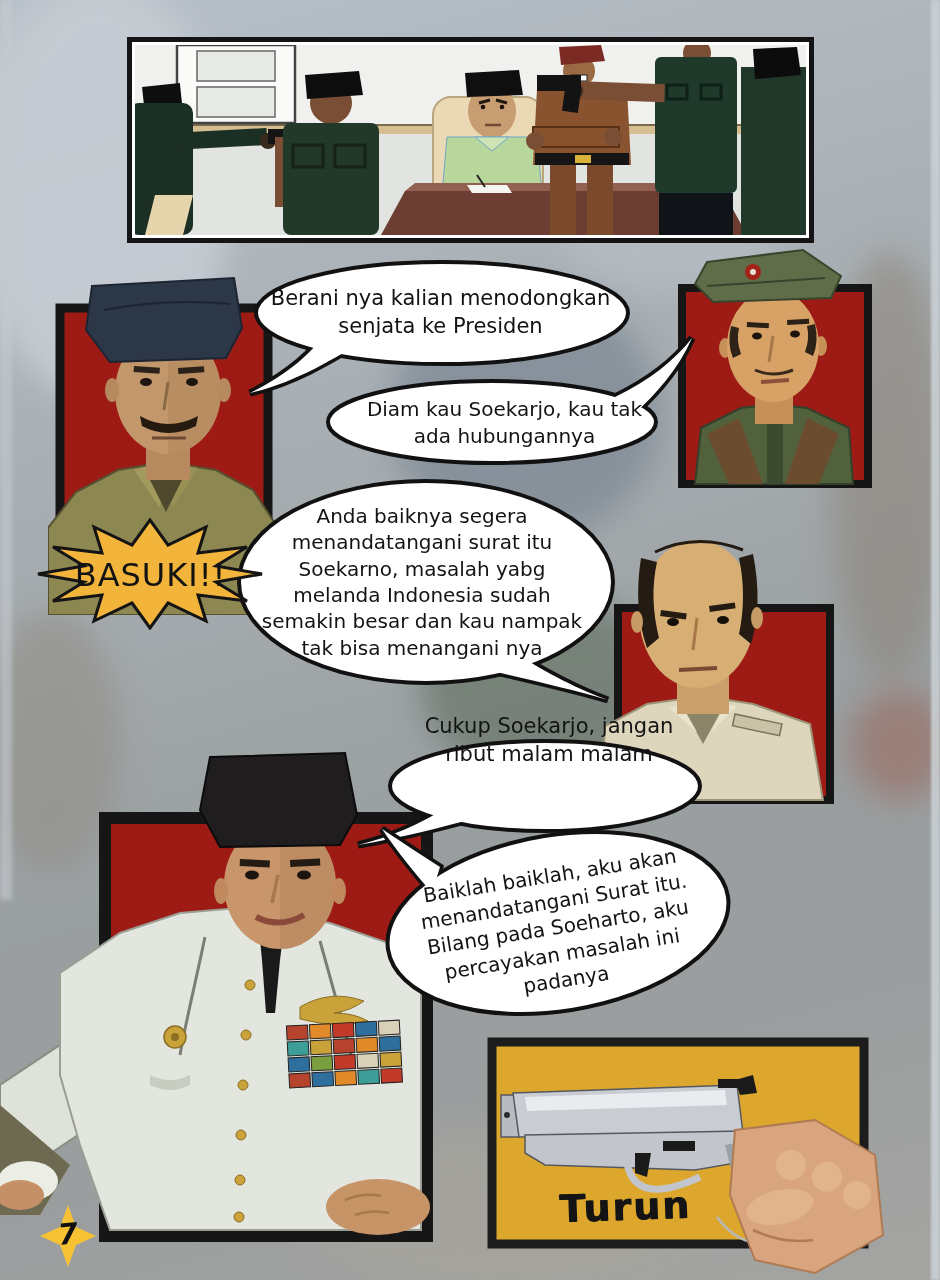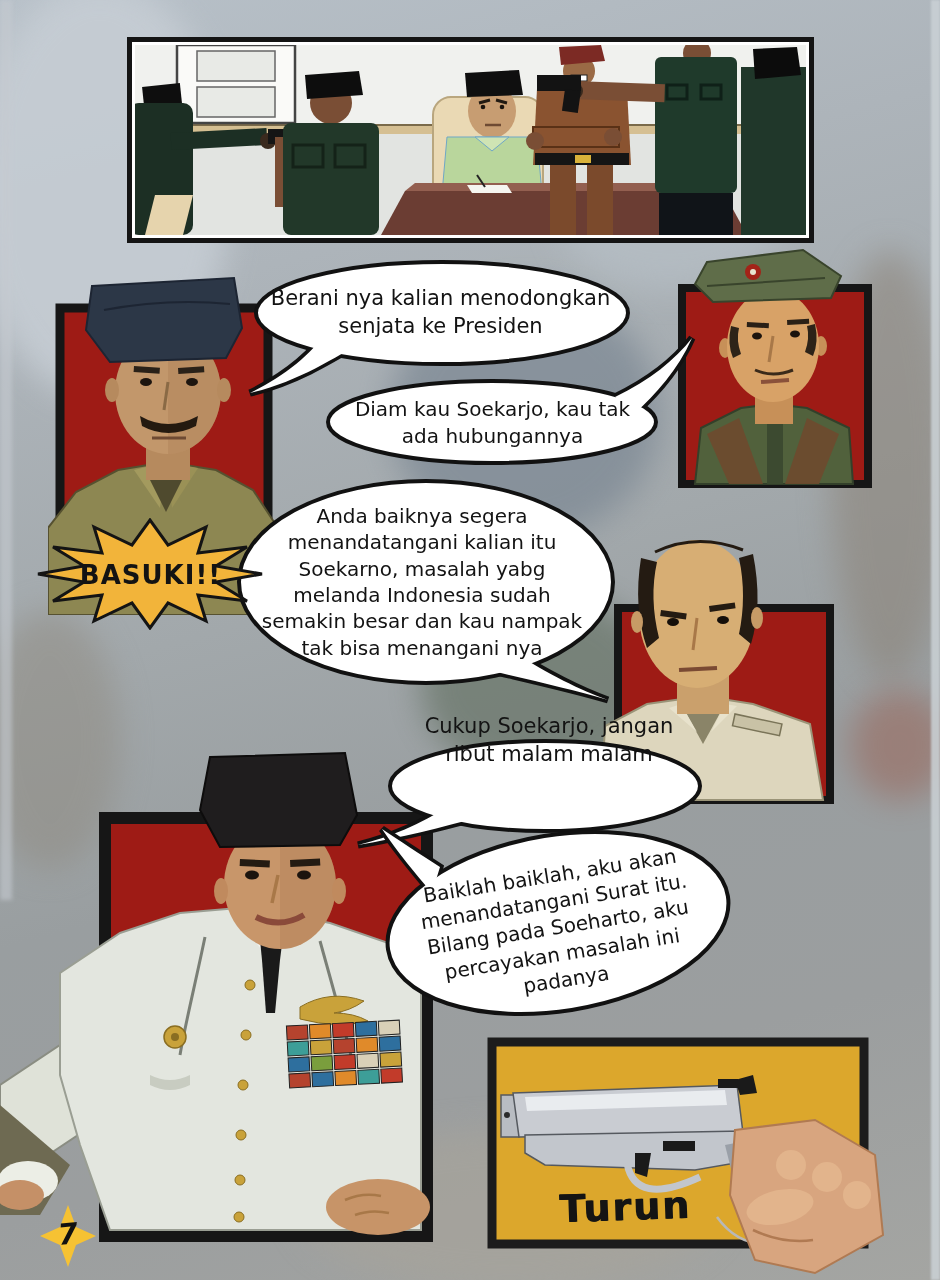--- a/index.html
+++ b/index.html
@@ -4,21 +4,21 @@
 <style>
   html,body{margin:0;padding:0;background:#777;}
   .page{position:relative;width:940px;height:1280px;overflow:hidden;
         background:linear-gradient(165deg,#b7c0c8 0%,#adb4ba 22%,#a2a8ab 45%,#999ea0 62%,#9b9e9f 80%,#a4a5a2 100%);
         font-family:"DejaVu Sans","Liberation Sans",sans-serif;}
   .blob{position:absolute;border-radius:50%;filter:blur(16px);}
   .abs{position:absolute;}
   .btxt{position:absolute;display:flex;align-items:center;justify-content:center;
         text-align:center;color:#131313;line-height:1.32;}
   .f21{font-size:21px;} .f20{font-size:20px;}
-  .shout-txt{font-size:26px;font-weight:700;letter-spacing:1px;}
+  .shout-txt{font-size:32px;font-weight:400;letter-spacing:1px;}
   .caption-gun{font-size:38px;font-weight:800;letter-spacing:2px;color:#141414;
         transform:rotate(-2deg);text-shadow:1px 0 #141414;}
   .pagenum{font-size:29px;font-weight:800;font-style:italic;color:#111;transform:rotate(-6deg);}
   .panel-frame{position:absolute;background:#fff;border:5px solid #141414;padding:3px;box-sizing:border-box;}
   svg{display:block;}
 </style>
 </head>
 <body>
 
 <div class="page">
@@ -183,21 +183,21 @@
   </div>
   <div class="btxt f21" style="left:268px;top:270px;width:345px;height:85px;">Berani nya kalian menodongkan senjata ke Presiden</div>
 
   <div class="abs" style="left:320px;top:325px;width:390px;height:145px;">
     <svg width="390" height="145" viewBox="0 0 390 145">
       <path d="M295,72 C330,55 355,35 372,13 C358,45 335,70 315,88 Z" fill="#fff" stroke="#111" stroke-width="7"></path>
       <ellipse cx="172" cy="97" rx="164" ry="41" fill="#fff" stroke="#111" stroke-width="4"></ellipse>
       <path d="M295,72 C330,55 355,35 372,13 C358,45 335,70 315,88 Z" fill="#fff"></path>
     </svg>
   </div>
-  <div class="btxt f20" style="left:340px;top:390px;width:305px;height:65px;">Diam kau Soekarjo, kau tak ada hubungannya</div>
+  <div class="btxt f20" style="left:352px;top:390px;width:305px;height:65px;">Diam kau Soekarjo, kau tak ada hubungannya</div>
 
   <div class="abs" style="left:585px;top:518px;width:260px;height:292px;">
     <svg width="260" height="292" viewBox="0 0 260 292">
       <rect x="33" y="90" width="212" height="192" fill="#9e1b15" stroke="#161616" stroke-width="8"></rect>
       <polygon points="16,282 20,208 62,186 118,178 168,186 225,206 238,282" fill="#ddd6bd" stroke="#9a9478" stroke-width="2"></polygon>
       <polygon points="96,186 140,186 118,226" fill="#8a8468"></polygon>
       <polygon points="84,190 96,186 112,214" fill="#e8e2cc"></polygon>
       <polygon points="152,188 140,186 126,214" fill="#e8e2cc"></polygon>
       <rect x="150" y="196" width="48" height="12" fill="#c9c2a6" stroke="#7a7458" stroke-width="1.5" transform="rotate(12 150 196)"></rect>
       <rect x="92" y="150" width="52" height="46" fill="#caa06c"></rect>
@@ -216,21 +216,21 @@
     </svg>
   </div>
 
   <div class="abs" style="left:230px;top:475px;width:400px;height:235px;">
     <svg width="400" height="235" viewBox="0 0 400 235">
       <path d="M280,175 C320,200 350,215 378,225 C345,215 300,205 262,196 Z" fill="#fff" stroke="#111" stroke-width="7"></path>
       <ellipse cx="196" cy="107" rx="187" ry="101" fill="#fff" stroke="#111" stroke-width="4"></ellipse>
       <path d="M280,175 C320,200 350,215 378,225 C345,215 300,205 262,196 Z" fill="#fff"></path>
     </svg>
   </div>
-  <div class="btxt f20" style="left:252px;top:492px;width:340px;height:180px;">Anda baiknya segera menandatangani kalian itu Soekarno, masalah yabg melanda Indonesia sudah semakin besar dan kau nampak tak bisa menangani nya</div>
+  <div class="btxt f20" style="left:252px;top:492px;width:340px;height:180px;">Anda baiknya segera menandatangani surat itu Soekarno, masalah yabg melanda Indonesia sudah semakin besar dan kau nampak tak bisa menangani nya</div>
 
   <div class="abs" style="left:35px;top:518px;width:230px;height:112px;">
     <svg width="230" height="112" viewBox="0 0 230 112">
       <polygon points="227,56 181,64 212,83 163,77 171,103 133,85 115,110 97,85 59,103 67,77 18,83 49,64 3,56 49,48 18,29 67,35 59,9 97,27 115,2 133,27 171,9 163,35 212,29 181,48" fill="#f2b43a" stroke="#141414" stroke-width="3"></polygon>
     </svg>
   </div>
   <div class="btxt shout-txt" style="left:58px;top:556px;width:185px;height:38px;">BASUKI!!</div>
 
   <div class="abs" style="left:0px;top:745px;width:470px;height:500px;">
     <svg width="470" height="500" viewBox="0 0 470 500">

